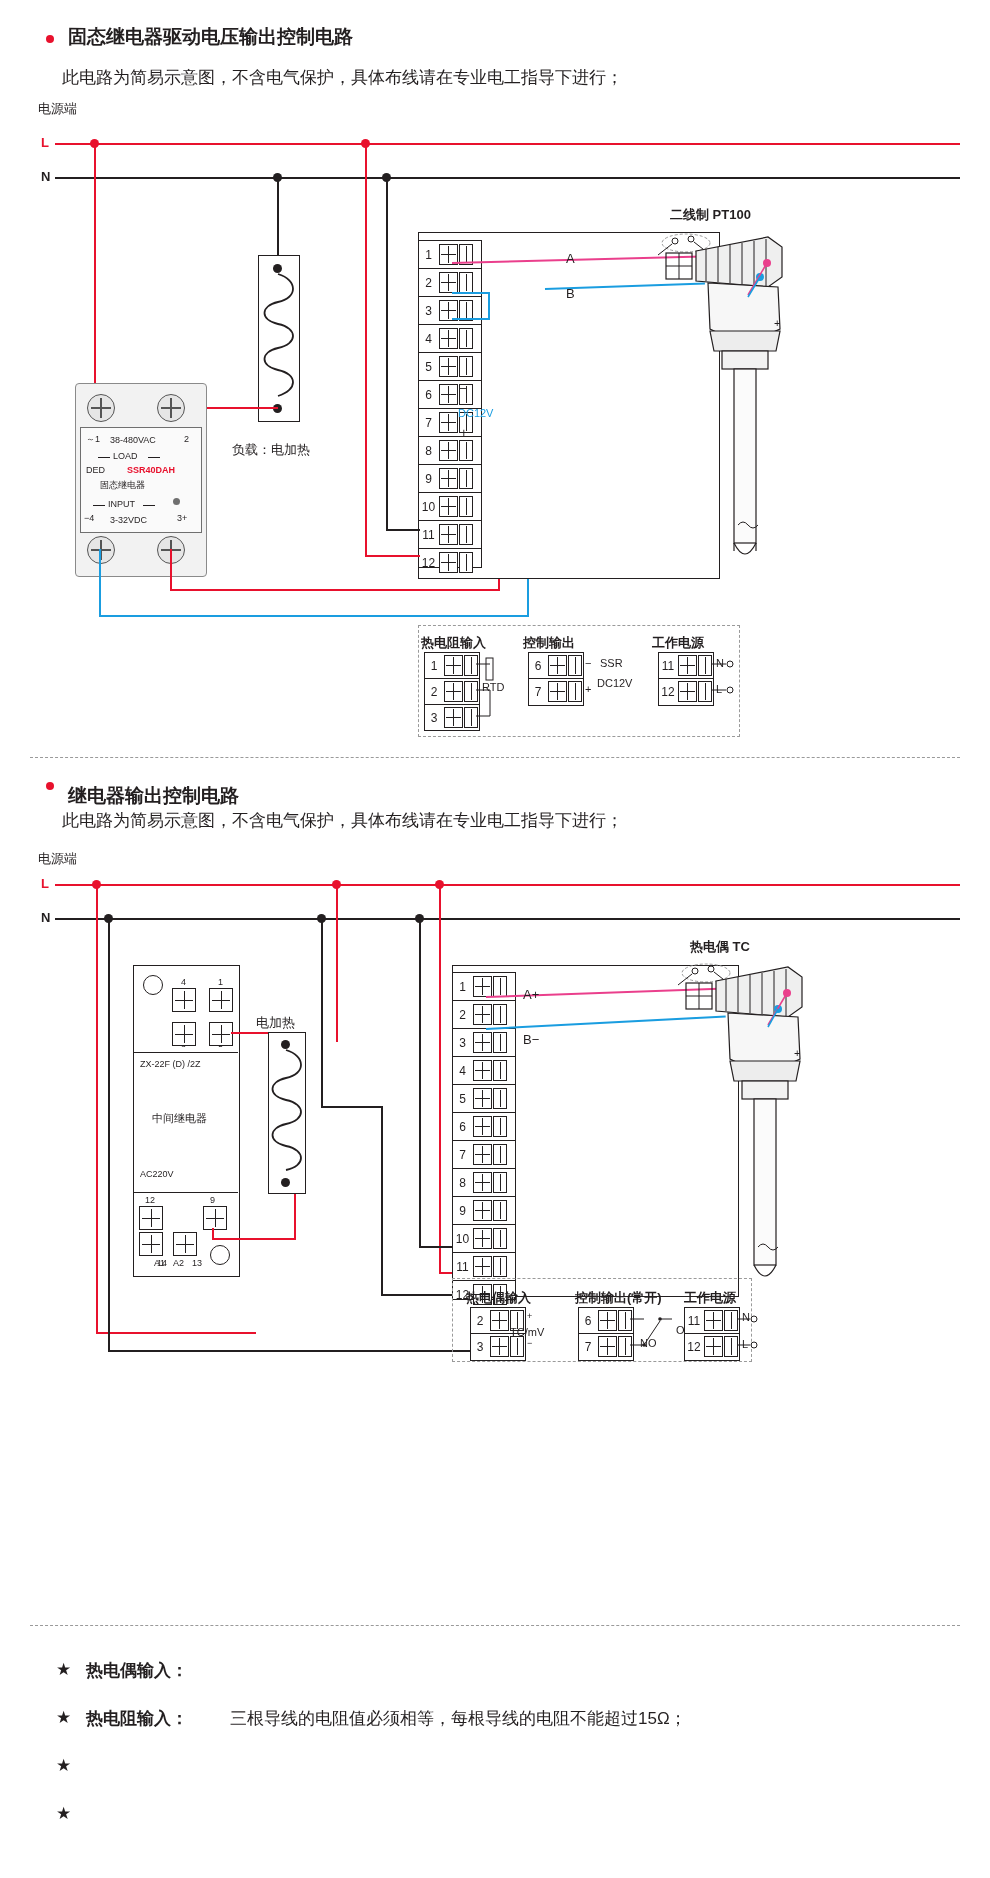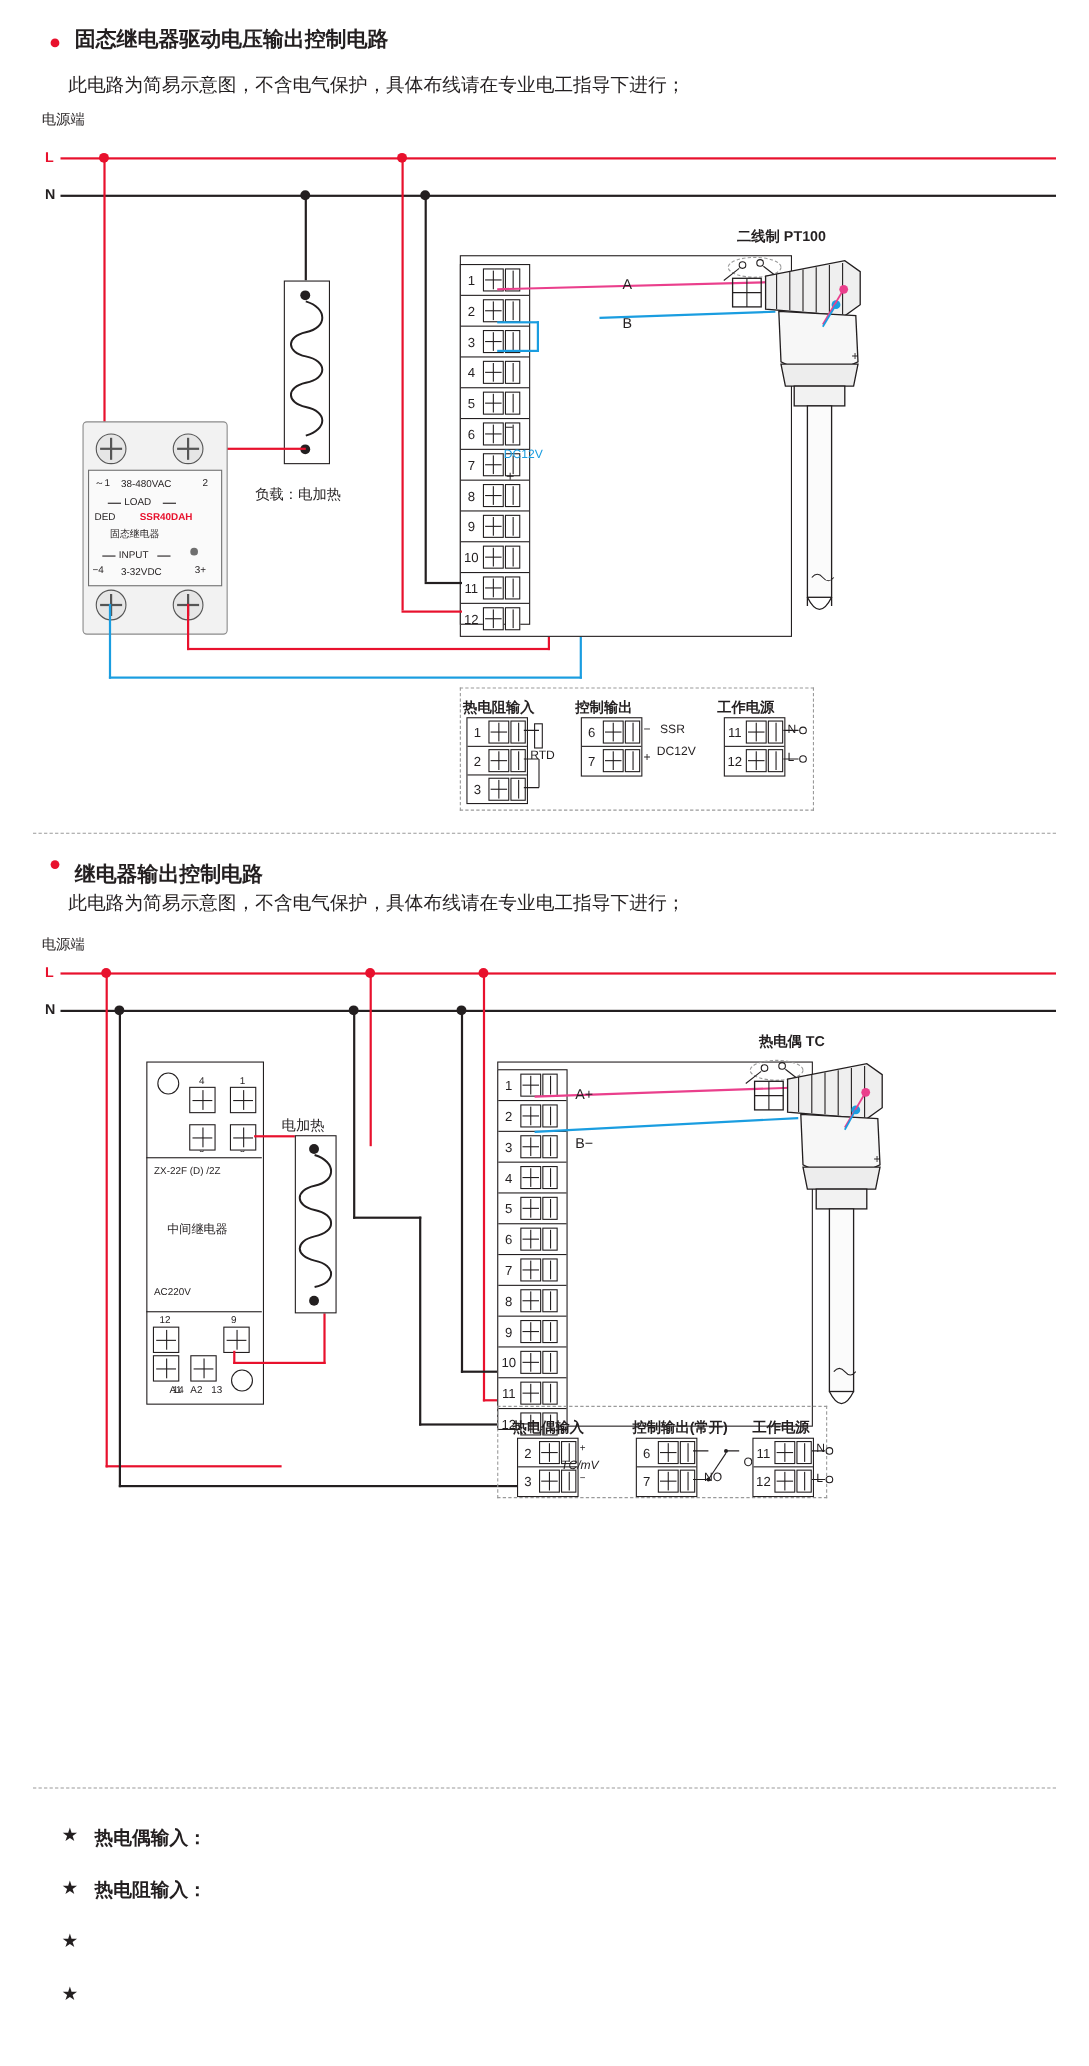--- a/index.html
+++ b/index.html
@@ -506,21 +506,21 @@
         <span class="term-screw2"></span>
       </div>
     <div class="mini-row">
         <span class="mini-num">3</span>
         <span class="term-screw"></span>
         <span class="term-screw2"></span>
       </div>
   </div>
   <div class="t lbl-xxs" style="left:527px;top:1312px;">+</div>
   <div class="t lbl-xxs" style="left:527px;top:1339px;">−</div>
-  <div class="t lbl-xs" style="left:510px;top:1327px;font-style:italic;">TC/mV</div>
+  <div class="t lbl-xs" style="left:510px;top:1327px;">TC/mV</div>
 
   <div class="legend-title" style="left:575px;top:1289px;">控制输出(常开)</div>
   <div class="mini-strip" style="left:578px;top:1307px;width:54px;height:52px;">
     <div class="mini-row">
         <span class="mini-num">6</span>
         <span class="term-screw"></span>
         <span class="term-screw2"></span>
       </div>
     <div class="mini-row">
         <span class="mini-num">7</span>
@@ -562,18 +562,19 @@
     <circle cx="16" cy="38" r="3" fill="none" stroke="#231f20" stroke-width="1"></circle>
   </svg>
 
   <div class="dash-sep" style="top:1625px;"></div>
 
   <div class="star" style="left:56px;top:1659px;">★</div>
   <div class="note-row bold" style="left:86px;top:1659px;">热电偶输入：</div>
 
   <div class="star" style="left:56px;top:1707px;">★</div>
   <div class="note-row bold" style="left:86px;top:1707px;">热电阻输入：</div>
+  <div class="note-row" style="left:230px;top:1707px;">三根导线的电阻值必须相等，每根导线的电阻不能超过15Ω；</div>
 
   <div class="star" style="left:56px;top:1755px;">★</div>
 
   <div class="star" style="left:56px;top:1803px;">★</div>
 
 </div>
 
 </body></html>

